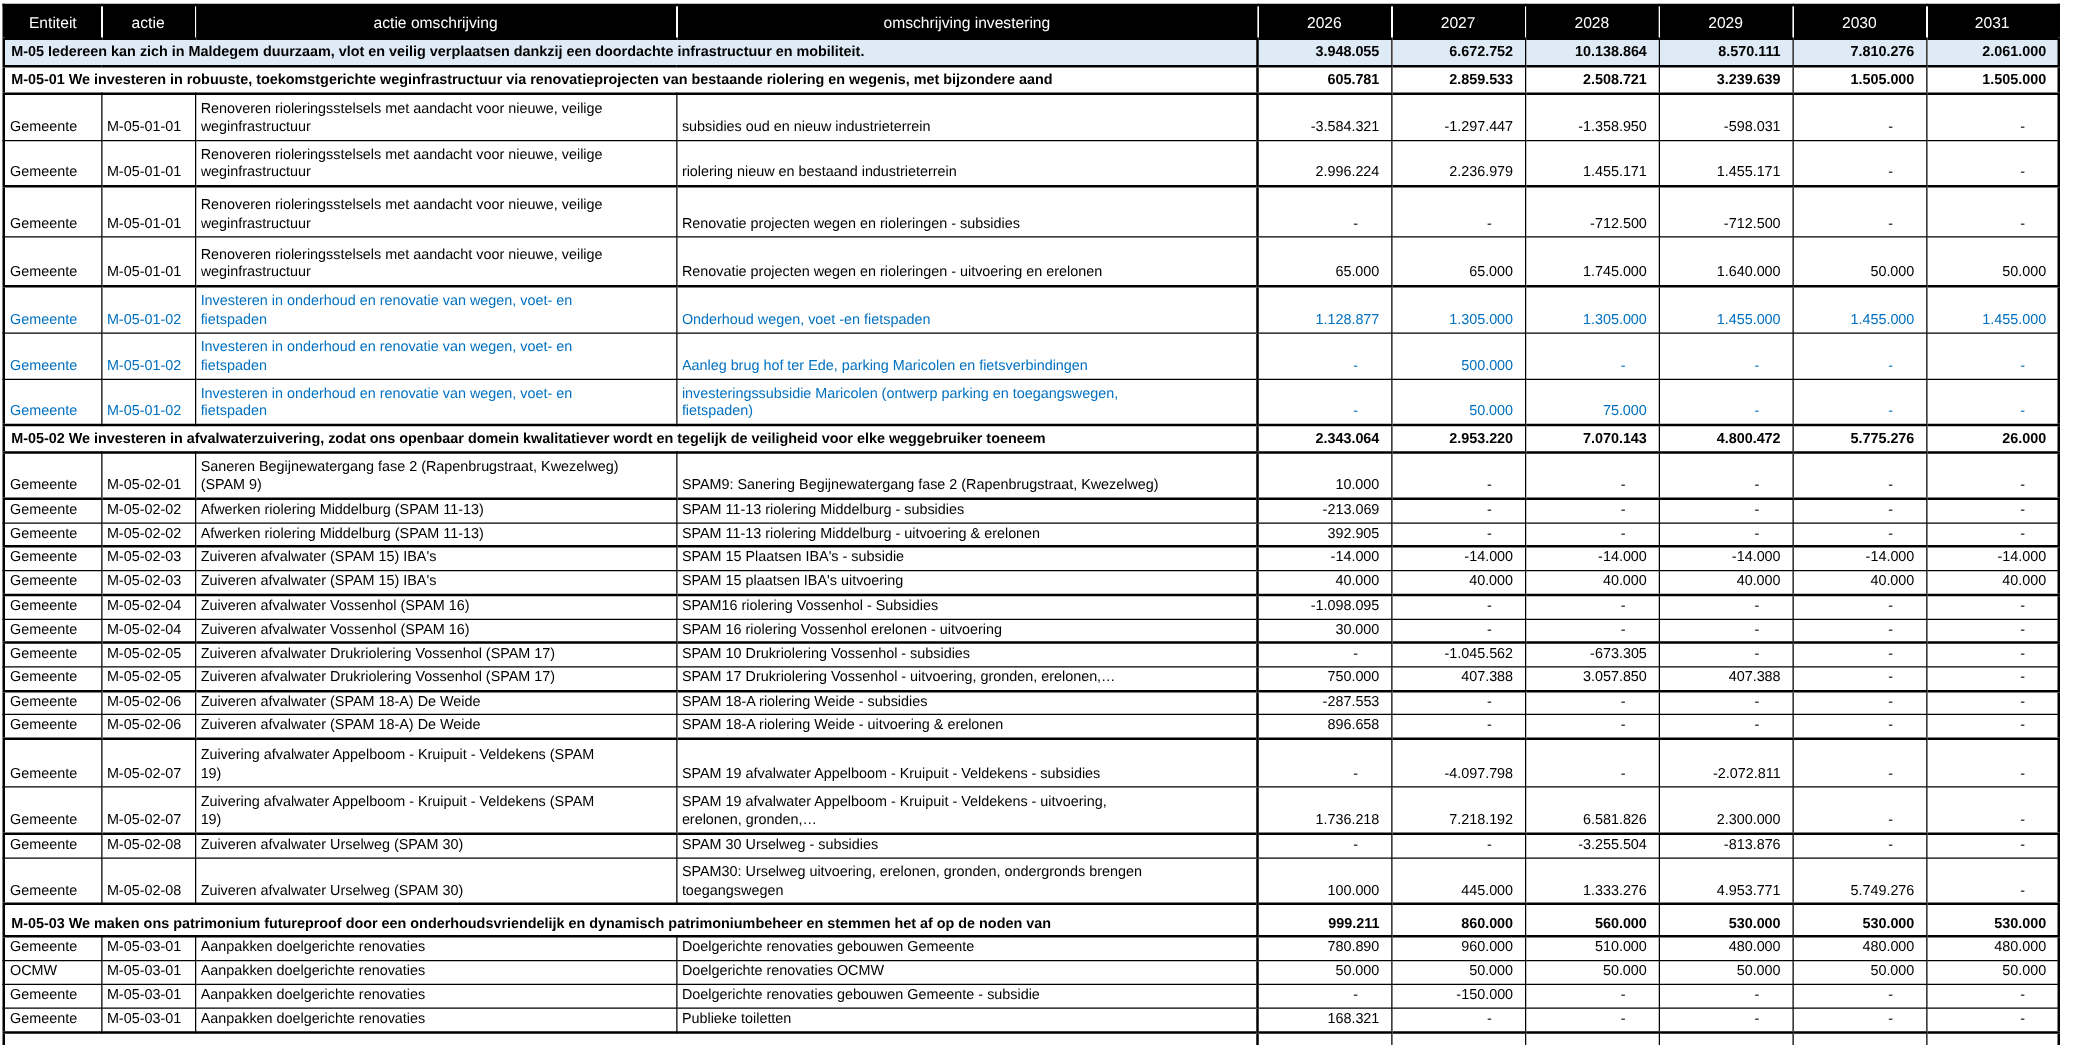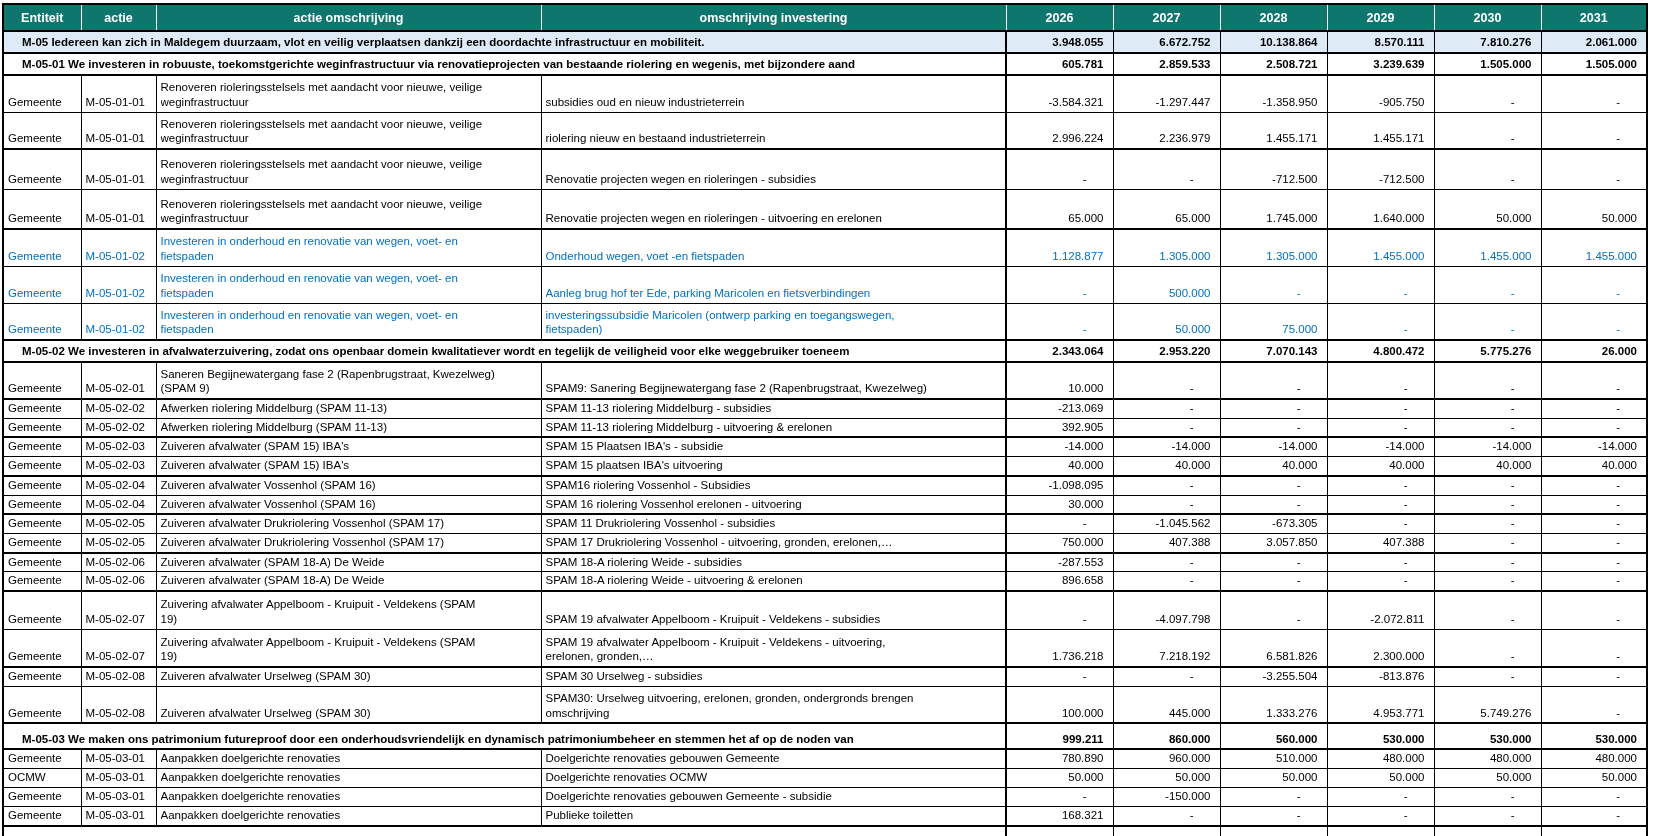--- a/index.html
+++ b/index.html
@@ -6,43 +6,43 @@
   body { font-family:"Liberation Sans", sans-serif; color:#000; }
   .sheet { margin:3px 0 0 2px; }
   table.grid {
     border-collapse:collapse;
     table-layout:fixed;
     width:1646px;
     font-size:11.5px;
     border:2px solid #000;
   }
   thead th {
-    background:#0f766e;
+    background:#000000;
     color:#fff;
-    font-weight:bold;
+    font-weight:normal;
     font-size:12.5px;
     height:25px;
     text-align:center;
     border-right:1px solid rgba(255,255,255,.45);
     border-bottom:2px solid #000;
     padding:0 2px;
     overflow:hidden;
     white-space:nowrap;
   }
   thead th:last-child { border-right:none; }
   td {
     border:1px solid #000;
     vertical-align:bottom;
     padding:1px 4px 2px 4px;
     overflow:hidden;
     line-height:1.28;
   }
   tr.bt2 td { border-top-width:2px; }
   tr.section td { border-top:2px solid #000; border-bottom:2px solid #000; }
-  .sec-text { white-space:nowrap; font-weight:bold; padding-left:18px; }
+  .sec-text { white-space:nowrap; font-weight:bold; padding-left:5px; }
   .section .c-val { font-weight:bold;margin-left:48px; }
   .c-ent, .c-act { white-space:nowrap;margin-left:20px; }
   .c-oms div, .c-inv div { white-space:nowrap; overflow:hidden; }
   .c-val { text-align:right; padding-right:9px; white-space:nowrap; }
   .c-val.dash { padding-right:26px; }
   .y0 { border-left:2px solid #000; }
   tr.blue td { color:#0070C0; }
   tr.tint td { background:#DEEBF7; }
   tr.partial td { border-bottom:none; height:13px; }
 </style>
@@ -102,21 +102,21 @@
           <td class="c-oms">
             <div>Renoveren rioleringsstelsels met aandacht voor nieuwe, veilige</div>
             <div>weginfrastructuur</div>
           </td>
           <td class="c-inv">
             <div>subsidies oud en nieuw industrieterrein</div>
           </td>
           <td class="c-val y0">-3.584.321</td>
           <td class="c-val">-1.297.447</td>
           <td class="c-val">-1.358.950</td>
-          <td class="c-val">-905.750</td>
+          <td class="c-val">-598.031</td>
           <td class="c-val dash">-</td>
           <td class="c-val dash">-</td>
         </tr>
         <tr class="data bt1" style="height: 37px;">
           <td class="c-ent">Gemeente</td>
           <td class="c-act">M-05-01-01</td>
           <td class="c-oms">
             <div>Renoveren rioleringsstelsels met aandacht voor nieuwe, veilige</div>
             <div>weginfrastructuur</div>
           </td>
@@ -338,21 +338,21 @@
           <td class="c-val dash">-</td>
           <td class="c-val dash">-</td>
         </tr>
         <tr class="data bt2" style="height: 19px;">
           <td class="c-ent">Gemeente</td>
           <td class="c-act">M-05-02-05</td>
           <td class="c-oms">
             <div>Zuiveren afvalwater Drukriolering Vossenhol (SPAM 17)</div>
           </td>
           <td class="c-inv">
-            <div>SPAM 11 Drukriolering Vossenhol  - subsidies</div>
+            <div>SPAM 10 Drukriolering Vossenhol  - subsidies</div>
           </td>
           <td class="c-val dash y0">-</td>
           <td class="c-val">-1.045.562</td>
           <td class="c-val">-673.305</td>
           <td class="c-val dash">-</td>
           <td class="c-val dash">-</td>
           <td class="c-val dash">-</td>
         </tr>
         <tr class="data bt1" style="height: 19px;">
           <td class="c-ent">Gemeente</td>
@@ -454,21 +454,21 @@
           <td class="c-val dash">-</td>
         </tr>
         <tr class="data bt1" style="height: 37px;">
           <td class="c-ent">Gemeente</td>
           <td class="c-act">M-05-02-08</td>
           <td class="c-oms">
             <div>Zuiveren afvalwater Urselweg (SPAM 30)</div>
           </td>
           <td class="c-inv">
             <div>SPAM30: Urselweg uitvoering, erelonen, gronden, ondergronds brengen</div>
-            <div>omschrijving</div>
+            <div>toegangswegen</div>
           </td>
           <td class="c-val y0">100.000</td>
           <td class="c-val">445.000</td>
           <td class="c-val">1.333.276</td>
           <td class="c-val">4.953.771</td>
           <td class="c-val">5.749.276</td>
           <td class="c-val dash">-</td>
         </tr>
         <tr class="section bt2" style="height: 26px;">
           <td class="sec-text" colspan="4">M-05-03 We maken ons patrimonium futureproof door een onderhoudsvriendelijk en dynamisch patrimoniumbeheer en stemmen het af op de noden van</td>

